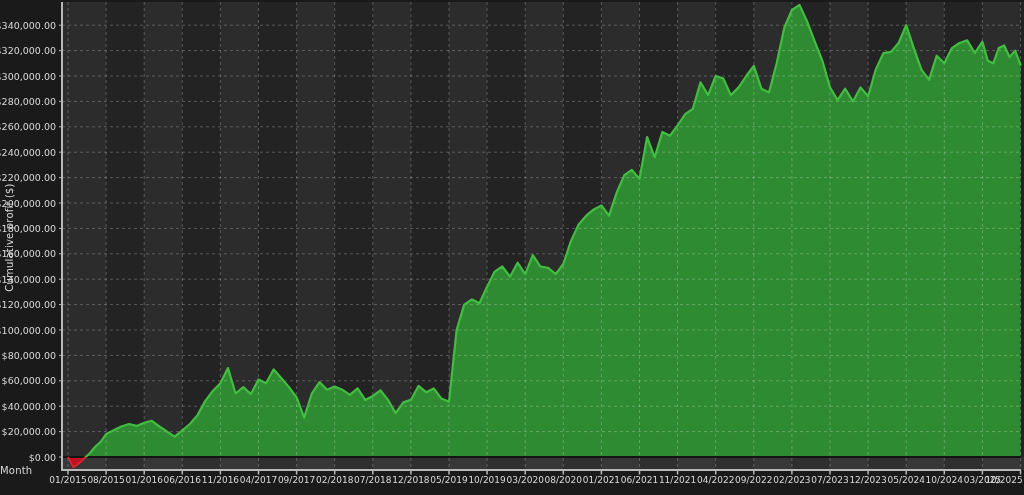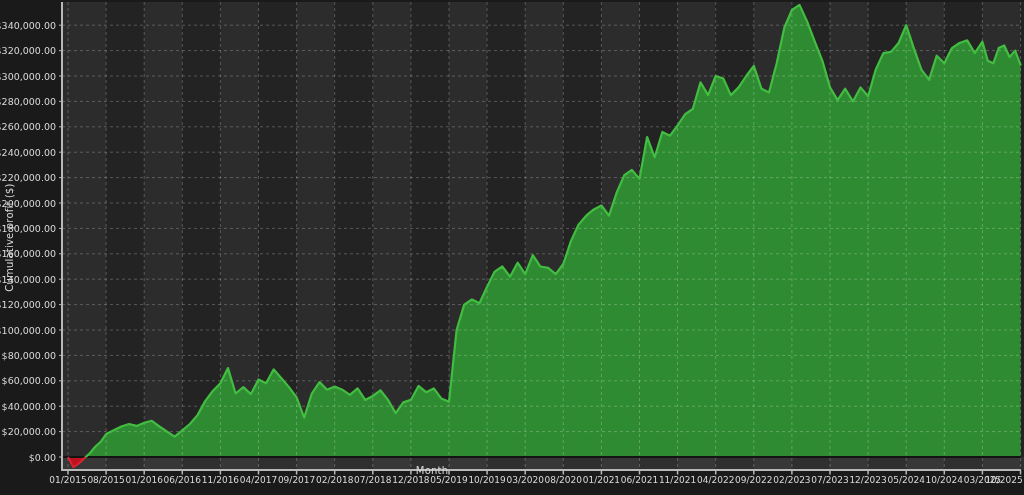--- a/index.html
+++ b/index.html
@@ -1,20 +1,20 @@
 <!DOCTYPE html>
 <html><head>
 <meta charset="utf-8">
 <style>
   html,body{margin:0;padding:0;width:1024px;height:495px;background:#191919;overflow:hidden;
     font-family:"DejaVu Sans","Liberation Sans",sans-serif;}
   .stage{position:relative;width:1024px;height:495px;background:#1a1a1a;}
   svg{position:absolute;left:0;top:0;}
   .axis-title{position:absolute;color:#d9d9d9;font-size:10px;letter-spacing:.2px;}
-  #xlabel{left:0;width:864px;text-align:center;top:465px;}
+  #xlabel{left:0;width:864px;text-align:left;top:465px;}
   #ylabel{left:-91px;top:232px;width:200px;text-align:center;transform:rotate(-90deg);transform-origin:center;}
 </style>
 </head>
 <body>
 
 <div class="stage">
   <svg id="chart" width="1024" height="495" viewBox="0 0 1024 495">
       <rect x="62" y="2" width="6" height="468" fill="#2c2c2c"></rect>
       <rect x="68" y="2" width="38.1" height="468" fill="#2c2c2c"></rect>
       <rect x="106.1" y="2" width="38.1" height="468" fill="#232323"></rect>

